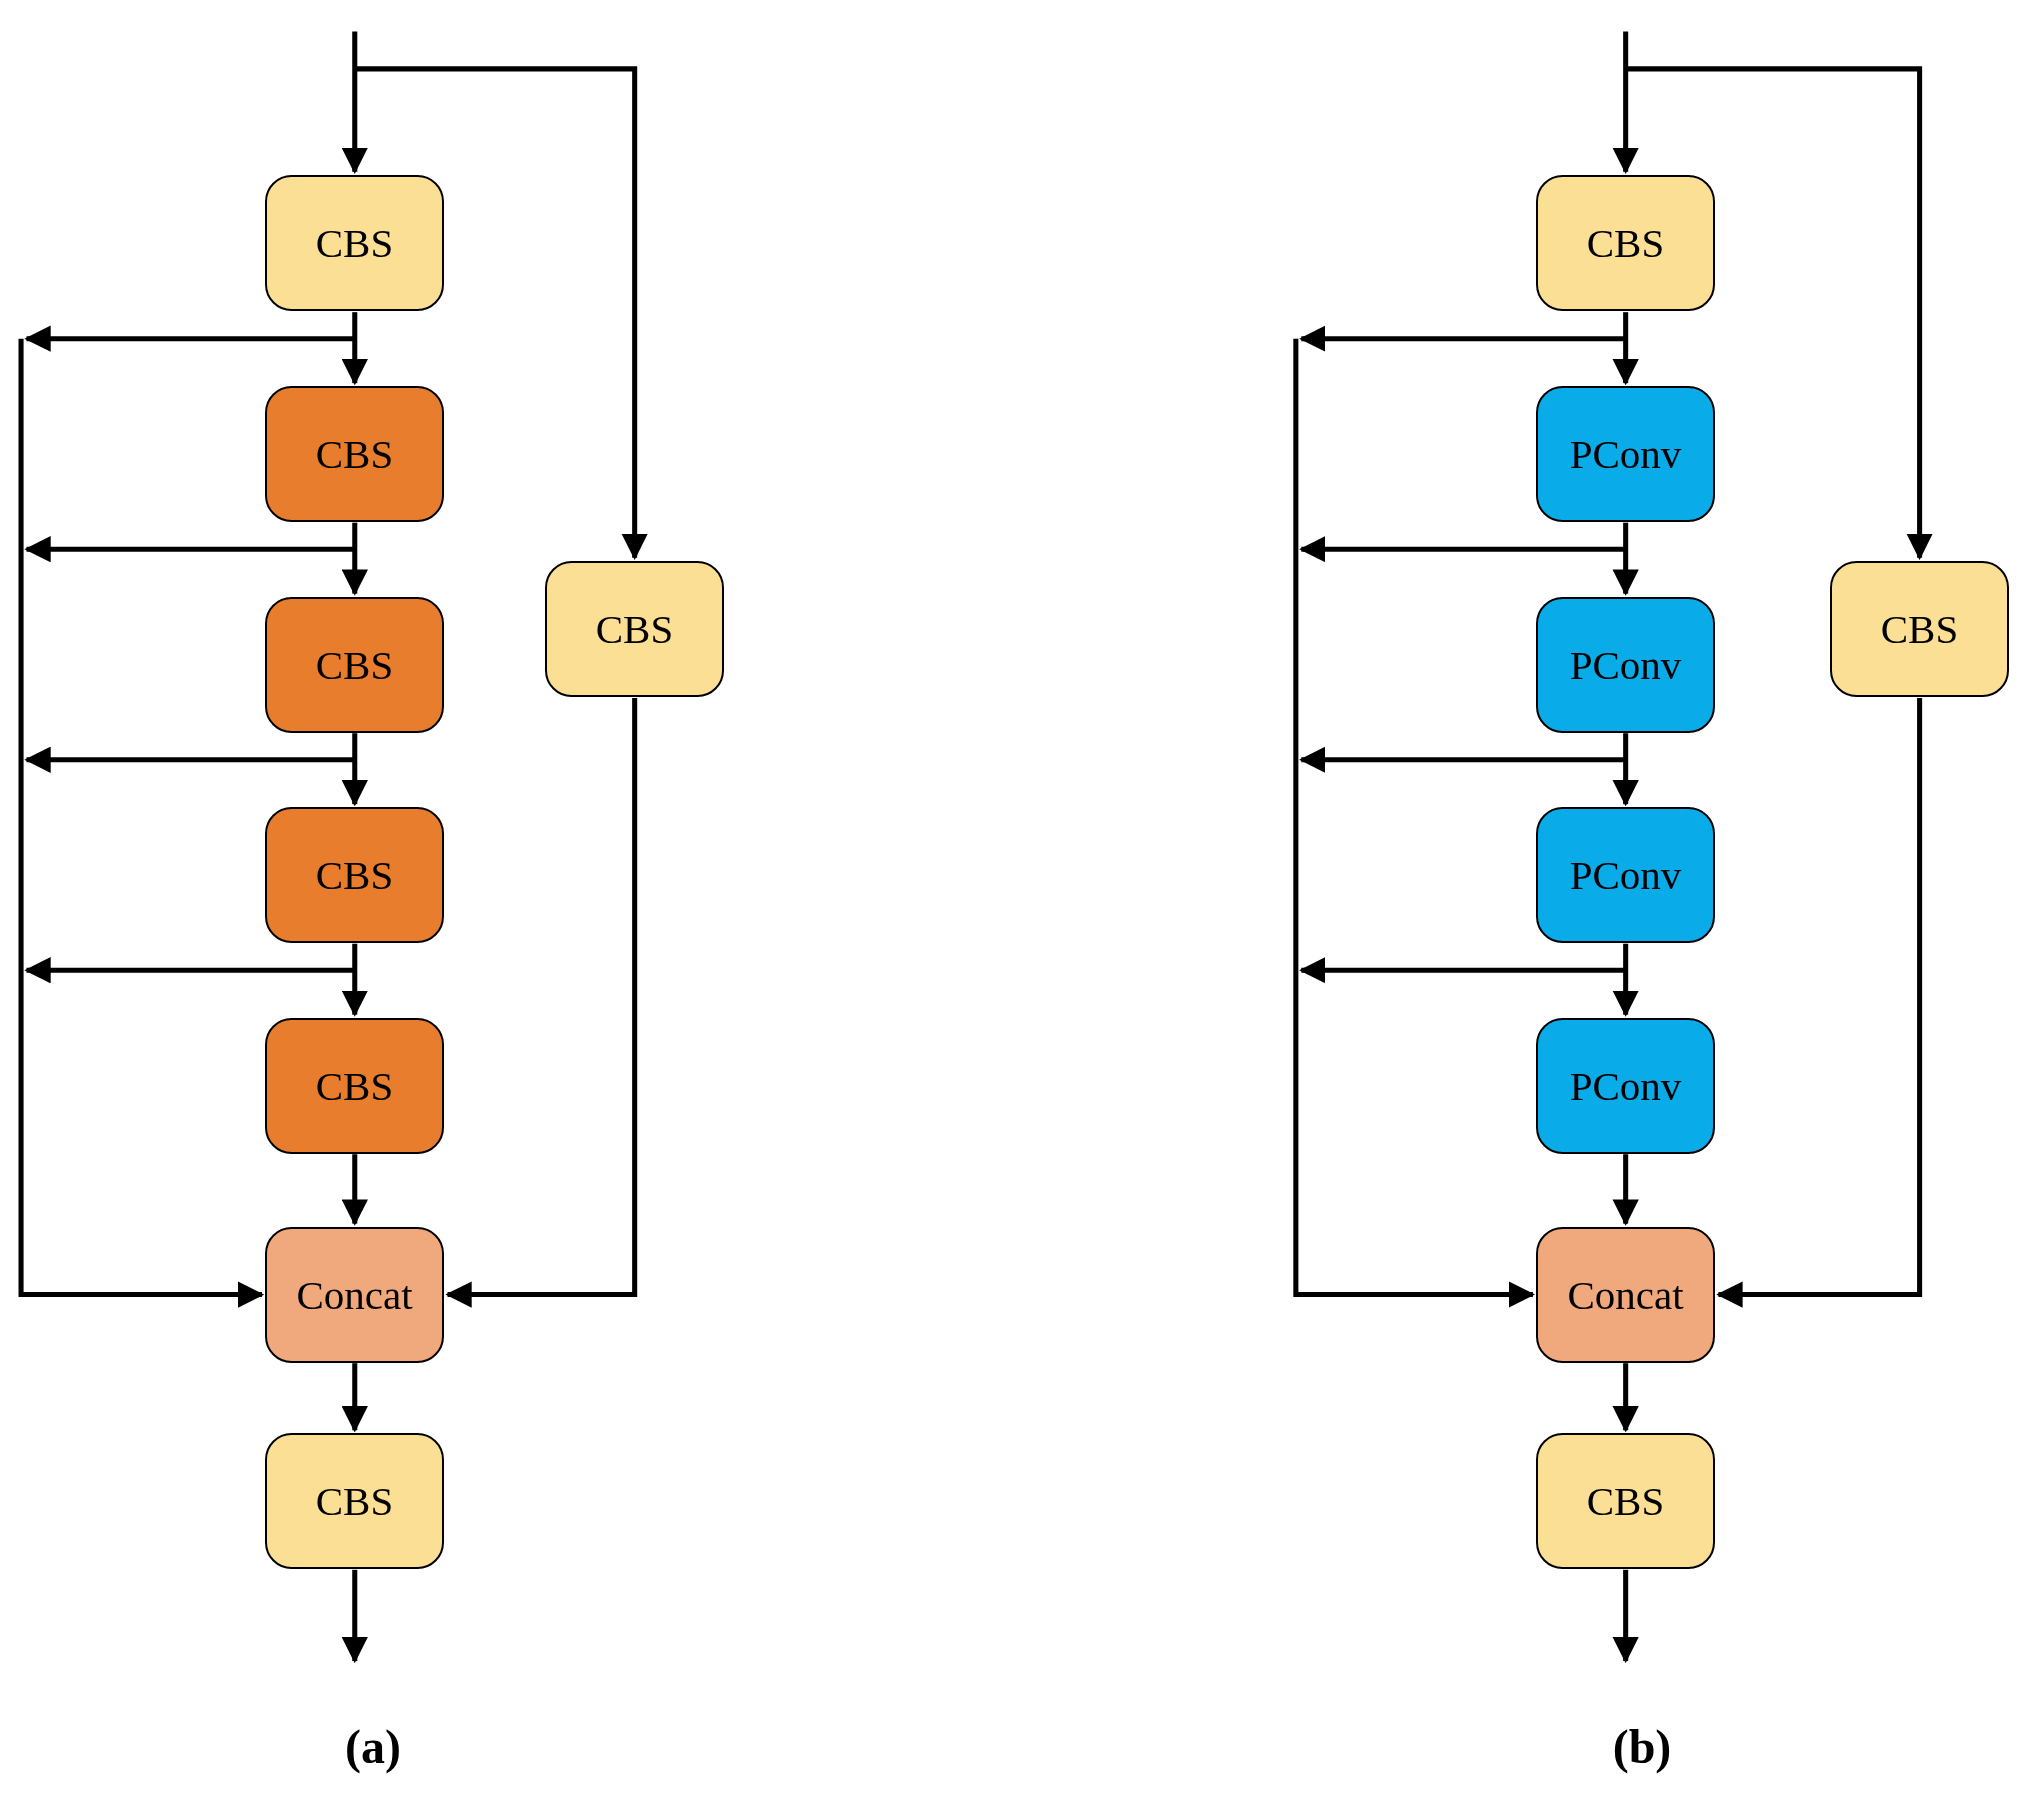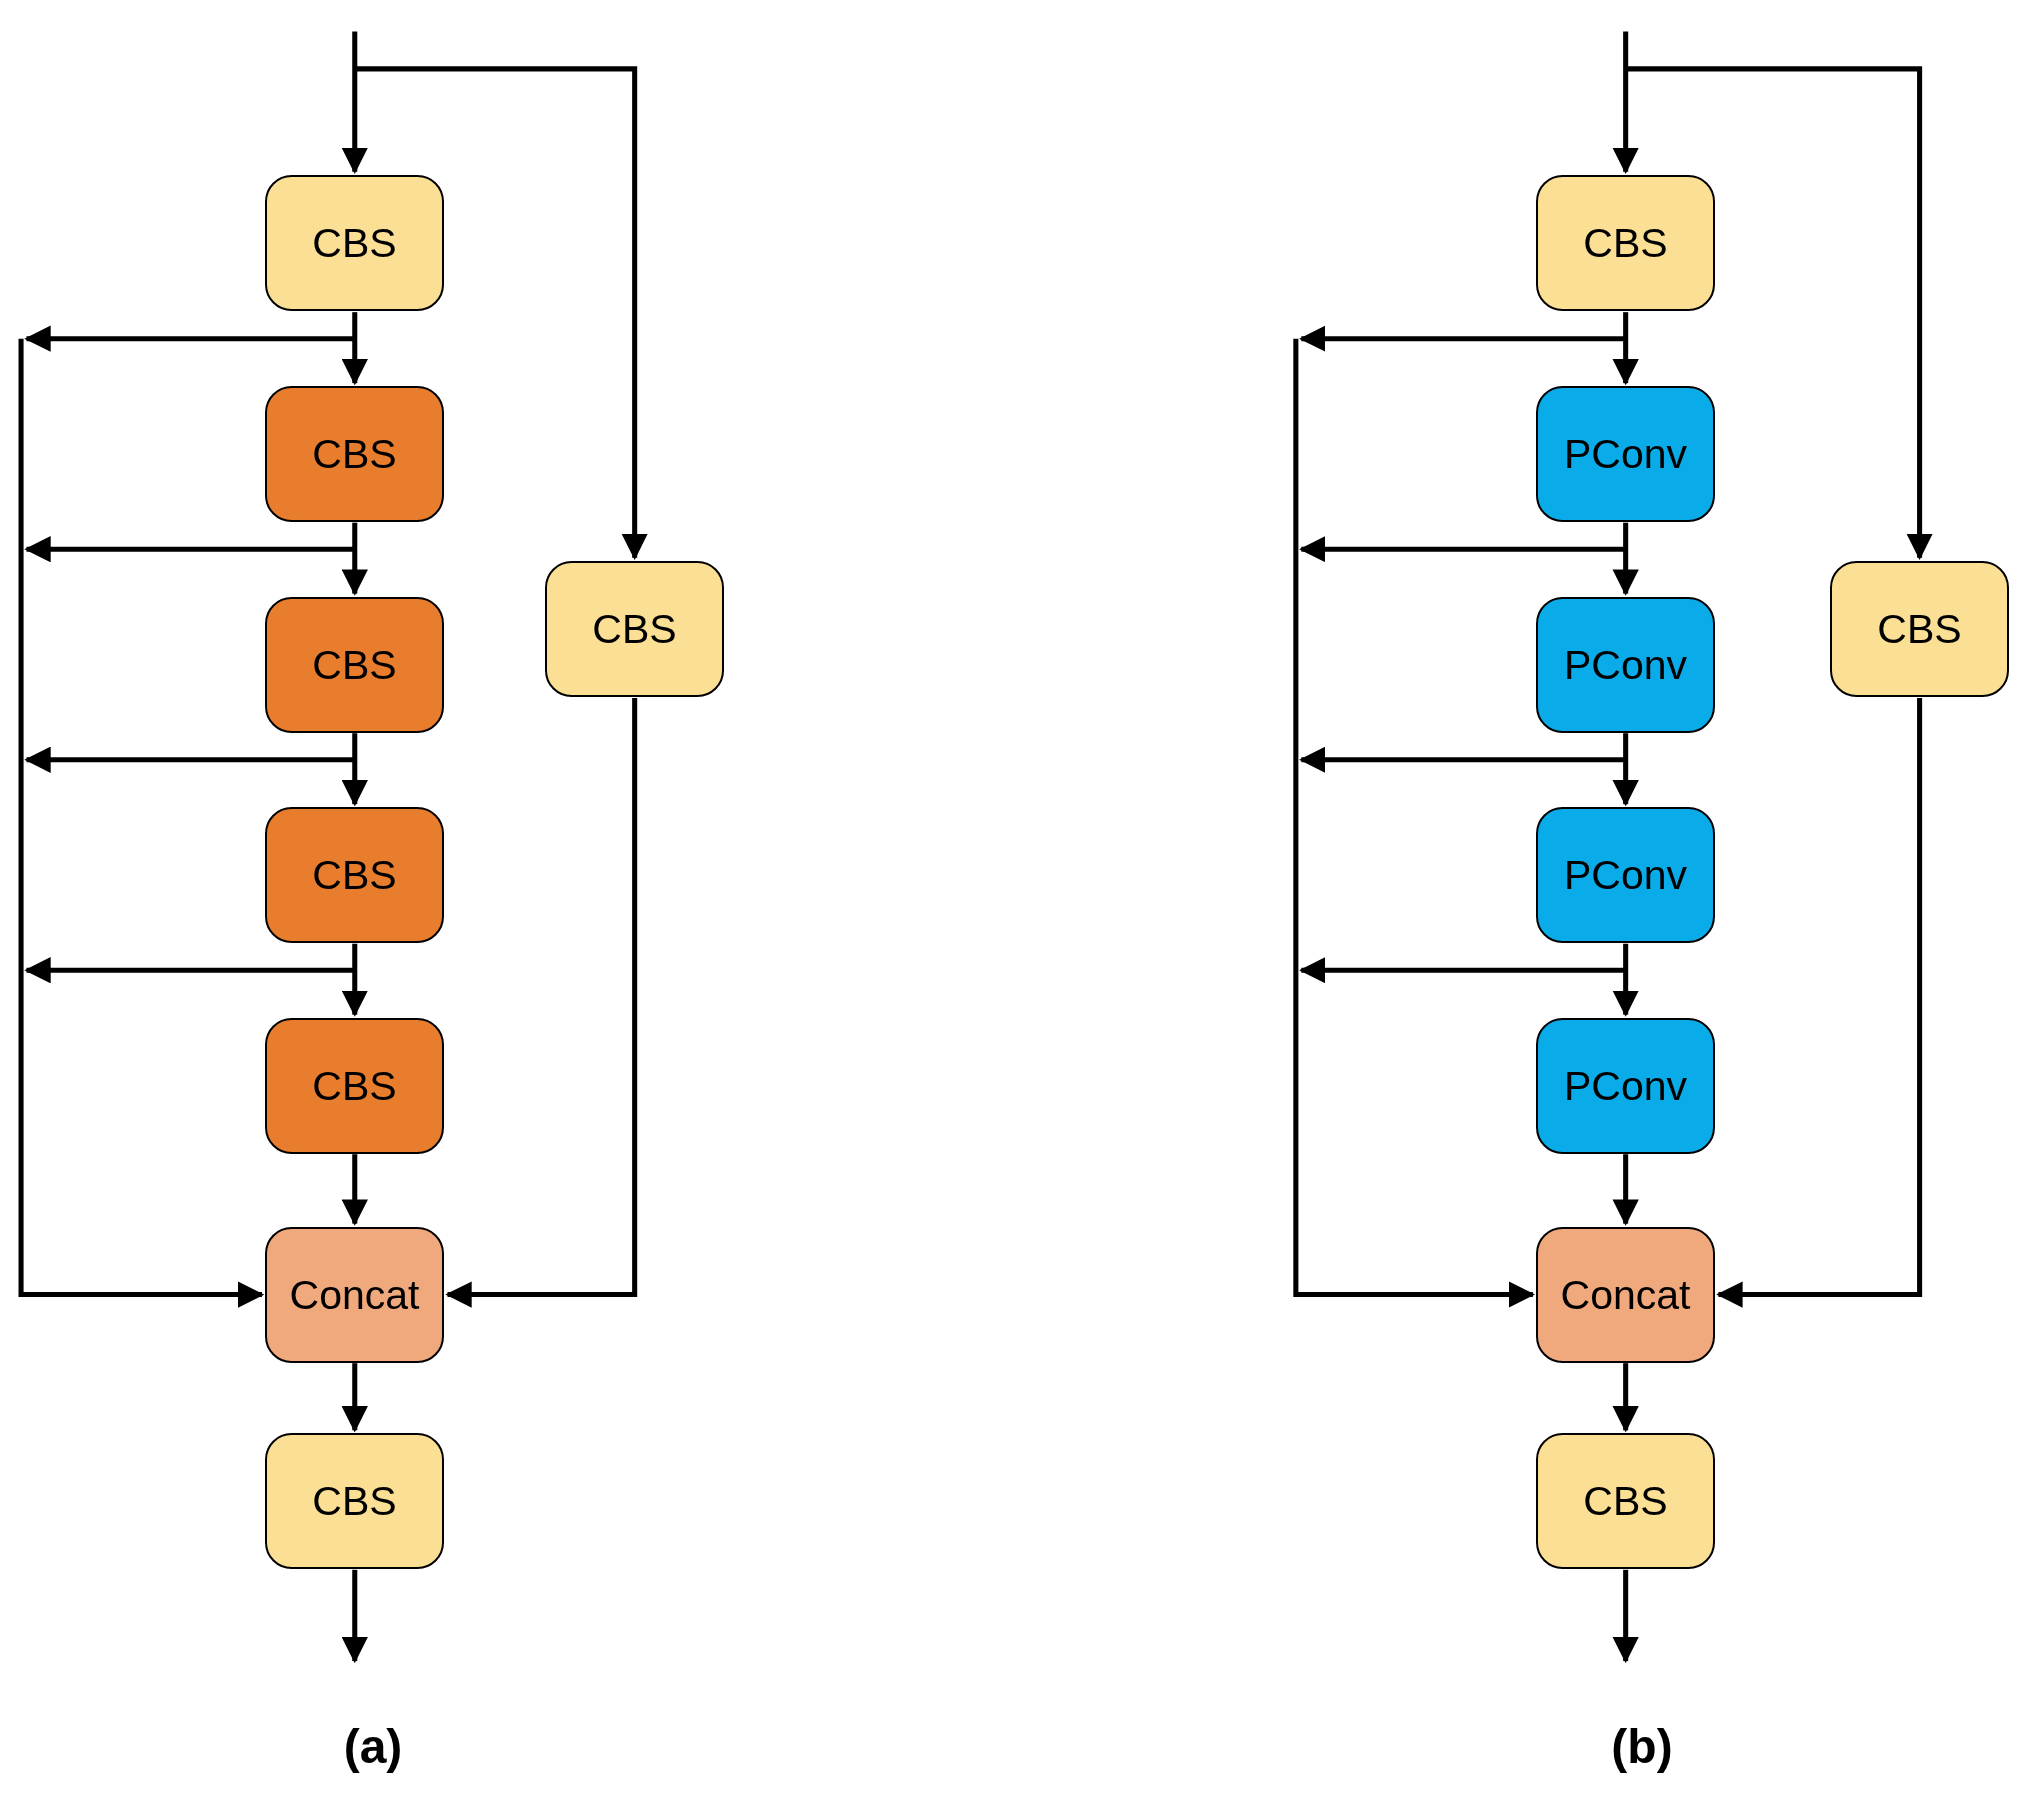--- a/index.html
+++ b/index.html
@@ -6,21 +6,21 @@
     margin: 0;
     padding: 0;
     background: #ffffff;
   }
   .canvas {
     position: relative;
     width: 2035px;
     height: 1804px;
     background: #ffffff;
     overflow: hidden;
-    font-family: Liberation Sans, sans-serif;
+    font-family: Liberation Serif, serif;
   }
   .wires {
     position: absolute;
     left: 0;
     top: 0;
     width: 2035px;
     height: 1804px;
   }
   .wire {
     fill: none;

